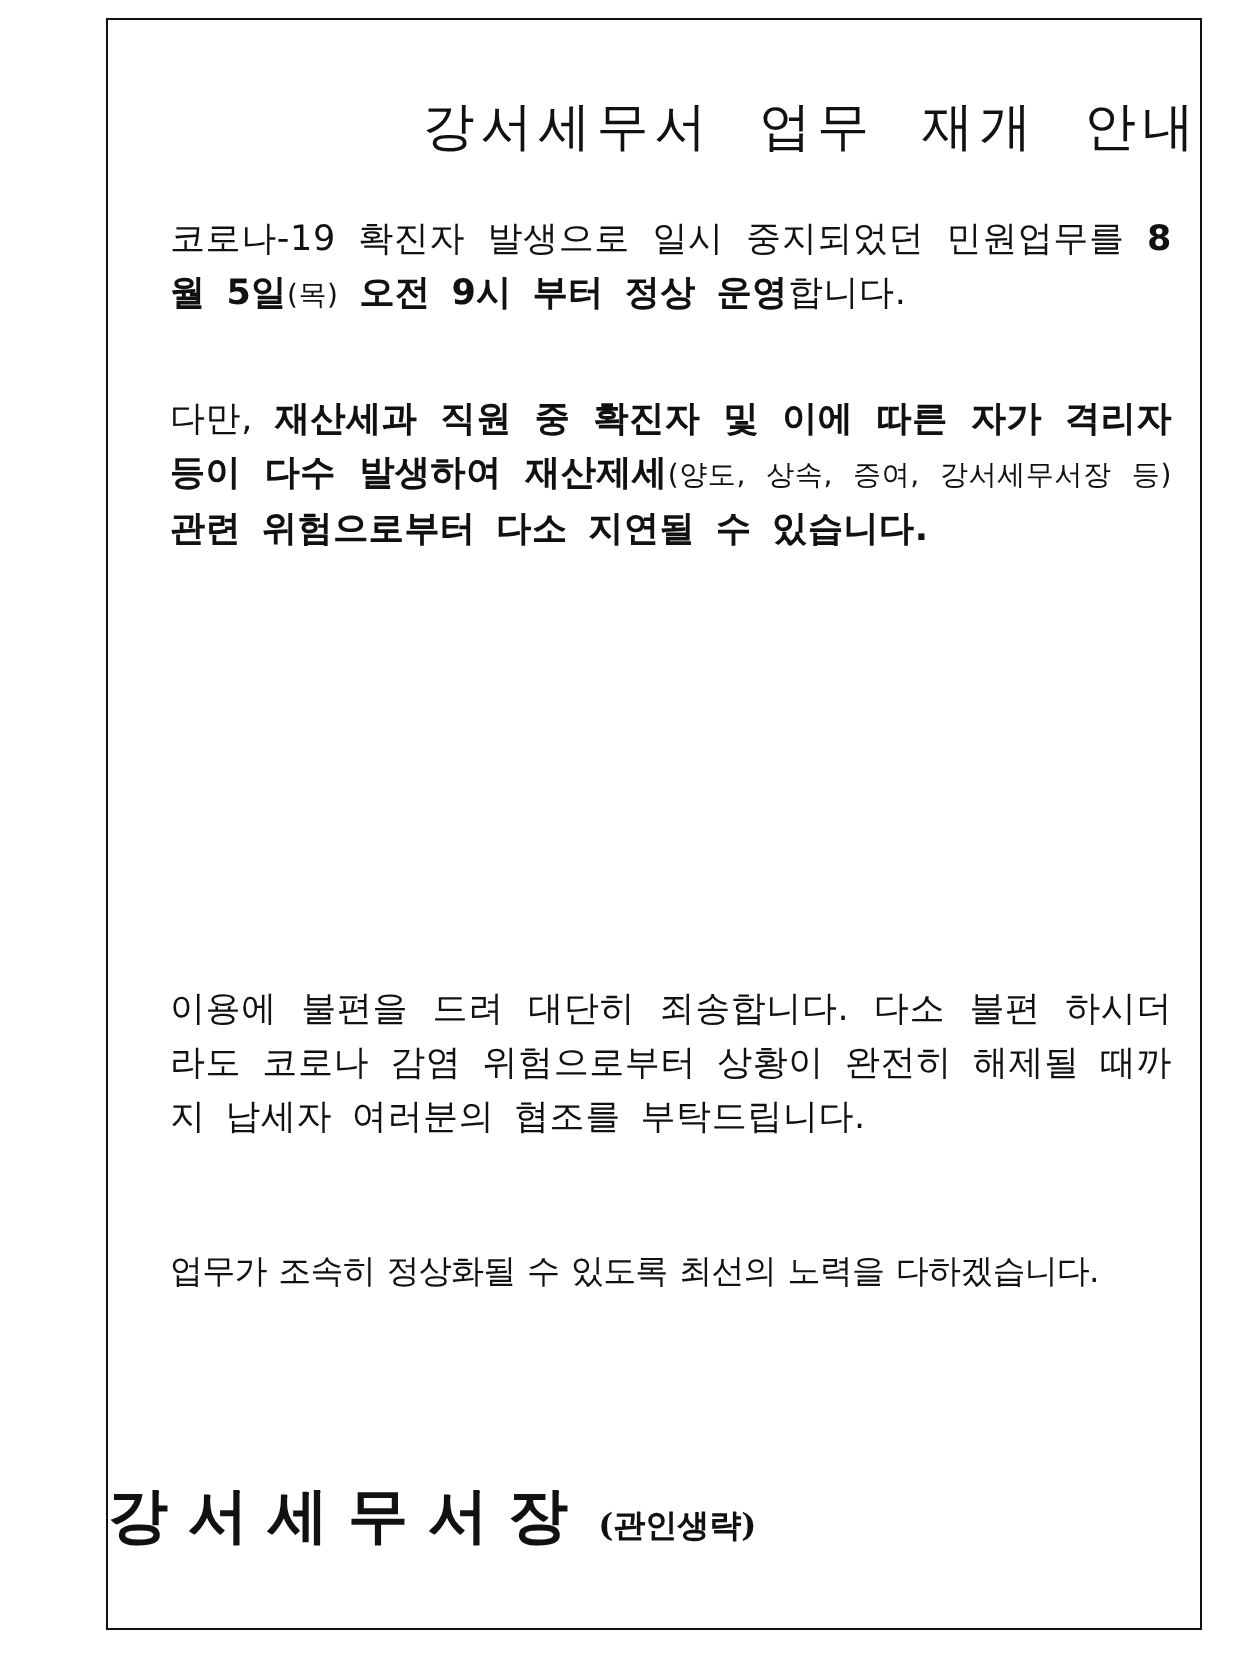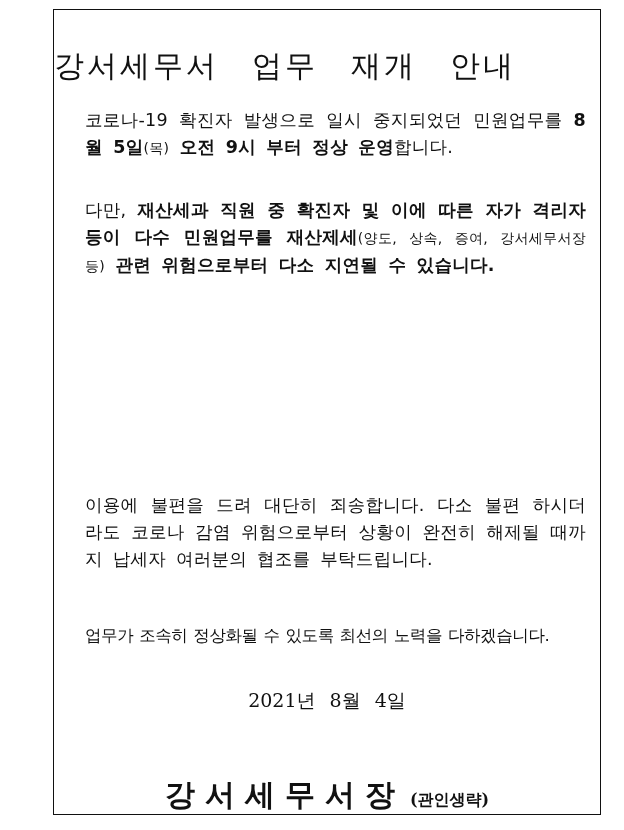--- a/index.html
+++ b/index.html
@@ -22,27 +22,26 @@
     width: 548px;
     height: 806px;
     border: 1.5px solid #111111;
     box-sizing: border-box;
   }
   .title {
     position: absolute;
     left: 0;
     right: 0;
     top: 36px;
-    text-align: left;
-    font-size: 30px;
+    text-align: right;
+    font-size: 26px;
     letter-spacing: 3px;
     word-spacing: 12px;
     font-weight: normal;
     margin: 0;
-    font-family: Liberation Mono, monospace;
   }
   .para {
     position: absolute;
     left: 10px;
     right: 14px;
     font-size: 17.5px;
     line-height: 27px;
     text-align: justify;
     text-align-last: left;
     margin: 0;
@@ -63,22 +62,22 @@
     left: 0; right: 0;
     top: 678px;
     text-align: center;
     font-family: "DejaVu Serif", serif;
     font-size: 19px;
     word-spacing: 8px;
   }
   .signature {
     position: absolute;
     left: 0; right: 0;
-    top: 765px;
-    text-align: center;
+    top: 728px;
+    text-align: left;
   }
   .sig-name {
     font-size: 30px;
     font-weight: bold;
     letter-spacing: 10px;
   }
   .sig-seal {
     font-family: "DejaVu Serif", serif;
     font-size: 16px;
     font-weight: bold;
@@ -86,27 +85,26 @@
 </style>
 </head>
 <body>
 
 <div class="frame">
 
   <h1 class="title">강서세무서 업무 재개 안내</h1>
 
   <p class="para indent p1"><span>코로나-19 확진자 발생으로 일시 중지되었던 민원업무를 </span><span class="b">8월 5일</span><span class="sm">(목)</span><span class="b"> 오전 9시 부터 정상 운영</span><span>합니다.</span></p>
 
-  <p class="para indent p2"><span>다만, </span><span class="b">재산세과 직원 중 확진자 및 이에 따른 자가 격리자 등이 다수 민원업무를 재산제세</span><span class="sm">(양도, 상속, 증여, 강서세무서장 등)</span><span class="b"> 관련 위험으로부터 다소 지연될 수 있습니다.</span></p>
+  <p class="para indent p2"><span>다만, </span><span class="b">재산세과 직원 중 확진자 및 이에 따른 자가 격리자 등이 다수 발생하여 재산제세</span><span class="sm">(양도, 상속, 증여, 강서세무서장 등)</span><span class="b"> 관련 위험으로부터 다소 지연될 수 있습니다.</span></p>
 
 
   <p class="para indent p4">이용에 불편을 드려 대단히 죄송합니다. 다소 불편 하시더라도 코로나 감염 위험으로부터 상황이 완전히 해제될 때까지 납세자 여러분의 협조를 부탁드립니다.</p>
 
   <p class="para indent p5">업무가 조속히 정상화될 수 있도록 최선의 노력을 다하겠습니다.</p>
 
-  <div class="date">2021년 8월 4일</div>
 
   <div class="signature">
     <span class="sig-name">강서세무서장</span>
     <span class="sig-seal">(관인생략)</span>
   </div>
 
 </div>
 
 </body></html>

